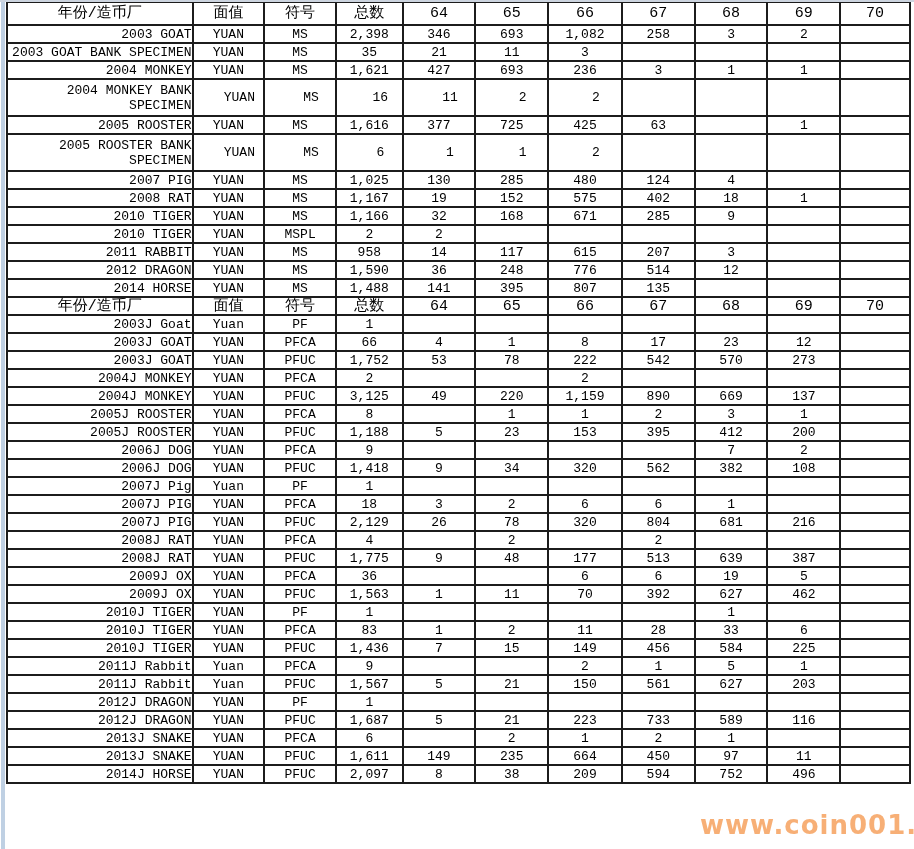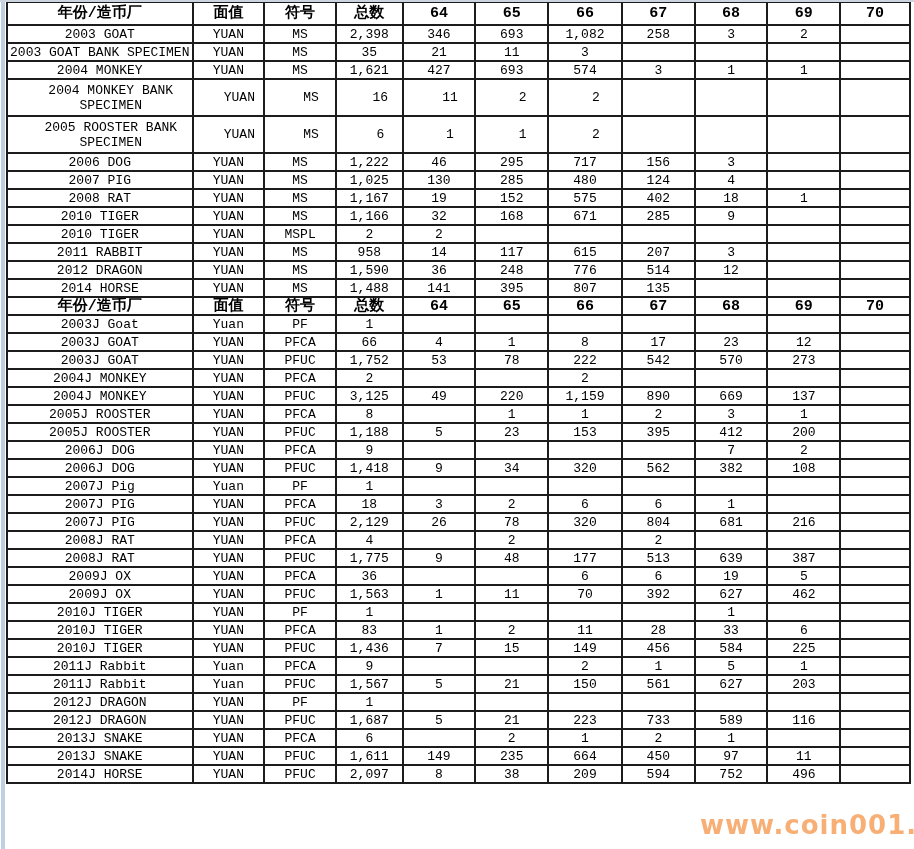--- a/index.html
+++ b/index.html
@@ -31,23 +31,23 @@
     border: 2px solid #1c1c1c;
     text-align: center;
     vertical-align: middle;
     font-size: 13px;
     line-height: 15px;
     color: #000;
     padding: 0;
     height: 16px;
     overflow: hidden;
   }
-  table.census td.name { white-space: pre-line; }
+  table.census td.name { white-space: pre-line; text-align: right; }
   tr.hdr td {
-    font-weight: bold;
+    font-weight: normal;
     font-size: 15px;
     margin-left: 28px;
   }
   tr.hdr-first td { height: 21px; }
   tr.tall td { height: 35px; padding-left: 22px; }
   .watermark {
     position: absolute;
     left: 700px; top: 810px;
     font-family: "DejaVu Sans", sans-serif;
     font-weight: bold;
@@ -118,64 +118,64 @@
         <td></td>
         <td></td>
       </tr>
       <tr>
         <td class="name">2004 MONKEY</td>
         <td>YUAN</td>
         <td>MS</td>
         <td>1,621</td>
         <td>427</td>
         <td>693</td>
-        <td>574</td>
+        <td>236</td>
         <td>3</td>
         <td>1</td>
         <td>1</td>
         <td></td>
       </tr>
       <tr class="tall">
         <td class="name">2004 MONKEY BANK
 SPECIMEN</td>
         <td>YUAN</td>
         <td>MS</td>
         <td>16</td>
         <td>11</td>
         <td>2</td>
         <td>2</td>
         <td></td>
         <td></td>
         <td></td>
         <td></td>
       </tr>
+      <tr>
+        <td class="name">2005 ROOSTER</td>
+        <td>YUAN</td>
+        <td>MS</td>
+        <td>1,616</td>
+        <td>377</td>
+        <td>725</td>
+        <td>425</td>
+        <td>63</td>
+        <td></td>
+        <td>1</td>
+        <td></td>
+      </tr>
       <tr class="tall">
         <td class="name">2005 ROOSTER BANK
 SPECIMEN</td>
         <td>YUAN</td>
         <td>MS</td>
         <td>6</td>
         <td>1</td>
         <td>1</td>
         <td>2</td>
         <td></td>
         <td></td>
-        <td></td>
-        <td></td>
-      </tr>
-      <tr>
-        <td class="name">2006 DOG</td>
-        <td>YUAN</td>
-        <td>MS</td>
-        <td>1,222</td>
-        <td>46</td>
-        <td>295</td>
-        <td>717</td>
-        <td>156</td>
-        <td>3</td>
         <td></td>
         <td></td>
       </tr>
       <tr>
         <td class="name">2007 PIG</td>
         <td>YUAN</td>
         <td>MS</td>
         <td>1,025</td>
         <td>130</td>
         <td>285</td>

